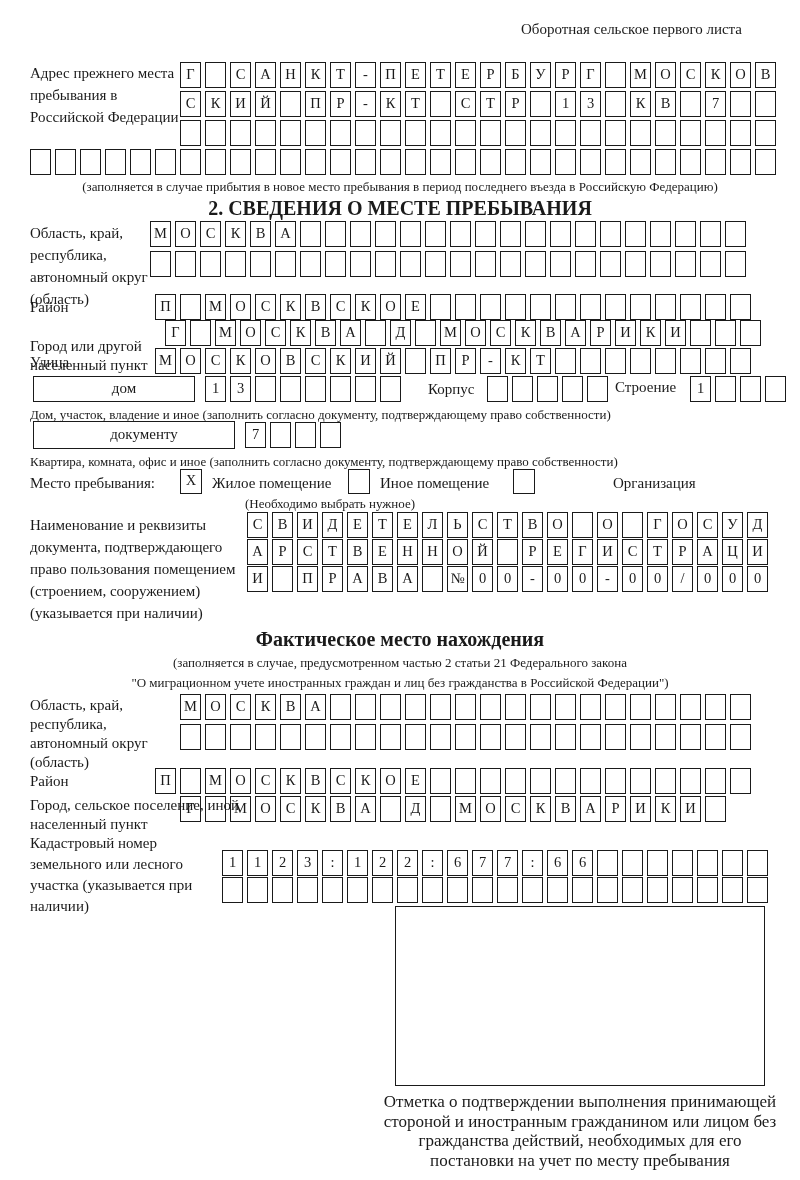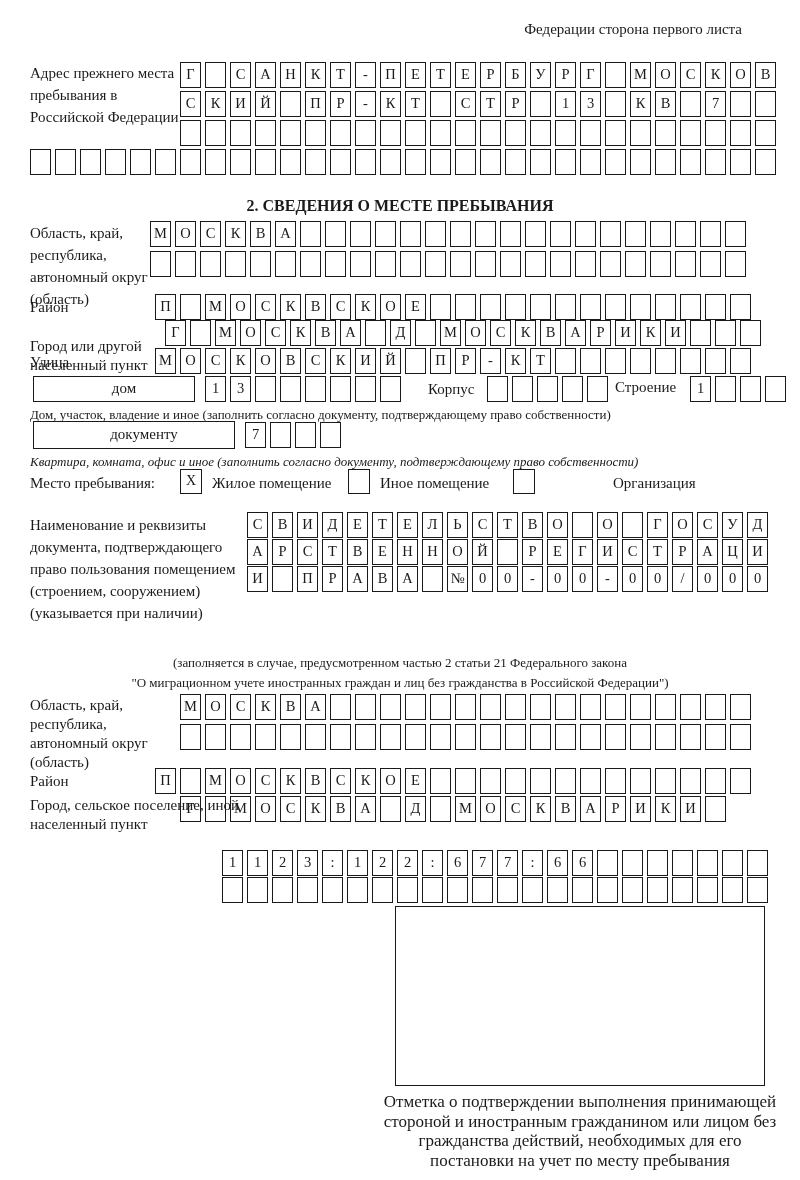--- a/index.html
+++ b/index.html
@@ -3,21 +3,21 @@
 <meta charset="utf-8">
 <style>
   html,body{margin:0;padding:0;background:#ffffff;}
   .page{
     position:relative;width:800px;height:1180px;background:#ffffff;
     font-family:"Liberation Serif", serif;color:#1a1a1a;overflow:hidden;
   }
   .abs{position:absolute;}
   .lbl{font-size:15px;line-height:22px;}
   .note{font-size:13px;line-height:18px;}
-  .ttl{font-size:16px;font-weight:bold;}
+  .ttl{font-size:20px;font-weight:bold;}
   .grid{position:absolute;white-space:nowrap;height:26px;}
   .cell{
     display:inline-block;box-sizing:border-box;vertical-align:top;
     width:21px;height:26px;margin-right:4px;border:1.8px solid #1a1a1a;
     text-align:center;font-size:14.5px;line-height:23px;font-family:"Liberation Serif",serif;
   }
   .bigbox{
     position:absolute;box-sizing:border-box;border:1.8px solid #1a1a1a;background:#fff;
     text-align:center;font-size:15px;padding-left:20px;
   }
@@ -25,27 +25,28 @@
     display:inline-block;box-sizing:border-box;width:22px;height:25px;
     border:1.8px solid #1a1a1a;text-align:center;font-size:14px;line-height:22px;vertical-align:middle;
   }
   .ctr{text-align:center;}
 </style>
 </head>
 <body>
 
 <div class="page">
 
-  <div class="abs lbl" style="top:18px;right:58px;">Федерации сторона первого листа</div>
+  <div class="abs lbl" style="top:18px;right:58px;">Оборотная сельское первого листа</div>
 
   <div class="abs lbl" style="top:62px;left:30px;width:150px;">Адрес прежнего места пребывания в Российской Федерации</div>
   <div class="grid" style="top:62px;left:180px;"><span class="cell">Г</span><span class="cell"></span><span class="cell">С</span><span class="cell">А</span><span class="cell">Н</span><span class="cell">К</span><span class="cell">Т</span><span class="cell">-</span><span class="cell">П</span><span class="cell">Е</span><span class="cell">Т</span><span class="cell">Е</span><span class="cell">Р</span><span class="cell">Б</span><span class="cell">У</span><span class="cell">Р</span><span class="cell">Г</span><span class="cell"></span><span class="cell">М</span><span class="cell">О</span><span class="cell">С</span><span class="cell">К</span><span class="cell">О</span><span class="cell">В</span></div>
   <div class="grid" style="top:91px;left:180px;"><span class="cell">С</span><span class="cell">К</span><span class="cell">И</span><span class="cell">Й</span><span class="cell"></span><span class="cell">П</span><span class="cell">Р</span><span class="cell">-</span><span class="cell">К</span><span class="cell">Т</span><span class="cell"></span><span class="cell">С</span><span class="cell">Т</span><span class="cell">Р</span><span class="cell"></span><span class="cell">1</span><span class="cell">3</span><span class="cell"></span><span class="cell">К</span><span class="cell">В</span><span class="cell"></span><span class="cell">7</span><span class="cell"></span><span class="cell"></span></div>
   <div class="grid" style="top:120px;left:180px;"><span class="cell"></span><span class="cell"></span><span class="cell"></span><span class="cell"></span><span class="cell"></span><span class="cell"></span><span class="cell"></span><span class="cell"></span><span class="cell"></span><span class="cell"></span><span class="cell"></span><span class="cell"></span><span class="cell"></span><span class="cell"></span><span class="cell"></span><span class="cell"></span><span class="cell"></span><span class="cell"></span><span class="cell"></span><span class="cell"></span><span class="cell"></span><span class="cell"></span><span class="cell"></span><span class="cell"></span></div>
   <div class="grid" style="top:149px;left:30px;"><span class="cell"></span><span class="cell"></span><span class="cell"></span><span class="cell"></span><span class="cell"></span><span class="cell"></span><span class="cell"></span><span class="cell"></span><span class="cell"></span><span class="cell"></span><span class="cell"></span><span class="cell"></span><span class="cell"></span><span class="cell"></span><span class="cell"></span><span class="cell"></span><span class="cell"></span><span class="cell"></span><span class="cell"></span><span class="cell"></span><span class="cell"></span><span class="cell"></span><span class="cell"></span><span class="cell"></span><span class="cell"></span><span class="cell"></span><span class="cell"></span><span class="cell"></span><span class="cell"></span><span class="cell"></span></div>
+  <div class="abs note ctr" style="top:178px;left:0;width:800px;">(заполняется в случае прибытия в новое место пребывания в период последнего въезда в Российскую Федерацию)</div>
 
   <div class="abs ttl ctr" style="top:197px;left:0;width:800px;">2. СВЕДЕНИЯ О МЕСТЕ ПРЕБЫВАНИЯ</div>
 
   <div class="abs lbl" style="top:222px;left:30px;width:122px;">Область, край, республика, автономный округ (область)</div>
   <div class="grid" style="top:221px;left:150px;"><span class="cell">М</span><span class="cell">О</span><span class="cell">С</span><span class="cell">К</span><span class="cell">В</span><span class="cell">А</span><span class="cell"></span><span class="cell"></span><span class="cell"></span><span class="cell"></span><span class="cell"></span><span class="cell"></span><span class="cell"></span><span class="cell"></span><span class="cell"></span><span class="cell"></span><span class="cell"></span><span class="cell"></span><span class="cell"></span><span class="cell"></span><span class="cell"></span><span class="cell"></span><span class="cell"></span><span class="cell"></span></div>
   <div class="grid" style="top:251px;left:150px;"><span class="cell"></span><span class="cell"></span><span class="cell"></span><span class="cell"></span><span class="cell"></span><span class="cell"></span><span class="cell"></span><span class="cell"></span><span class="cell"></span><span class="cell"></span><span class="cell"></span><span class="cell"></span><span class="cell"></span><span class="cell"></span><span class="cell"></span><span class="cell"></span><span class="cell"></span><span class="cell"></span><span class="cell"></span><span class="cell"></span><span class="cell"></span><span class="cell"></span><span class="cell"></span><span class="cell"></span></div>
 
   <div class="abs lbl" style="top:296px;left:30px;">Район</div>
   <div class="grid" style="top:294px;left:155px;"><span class="cell">П</span><span class="cell"></span><span class="cell">М</span><span class="cell">О</span><span class="cell">С</span><span class="cell">К</span><span class="cell">В</span><span class="cell">С</span><span class="cell">К</span><span class="cell">О</span><span class="cell">Е</span><span class="cell"></span><span class="cell"></span><span class="cell"></span><span class="cell"></span><span class="cell"></span><span class="cell"></span><span class="cell"></span><span class="cell"></span><span class="cell"></span><span class="cell"></span><span class="cell"></span><span class="cell"></span><span class="cell"></span></div>
 
@@ -58,47 +59,50 @@
   <div class="bigbox" style="top:376px;left:33px;width:162px;height:26px;line-height:23px;">дом</div>
   <div class="grid" style="top:376px;left:205px;"><span class="cell">1</span><span class="cell">3</span><span class="cell"></span><span class="cell"></span><span class="cell"></span><span class="cell"></span><span class="cell"></span><span class="cell"></span></div>
   <div class="abs lbl" style="top:378px;left:428px;">Корпус</div>
   <div class="grid" style="top:376px;left:487px;"><span class="cell"></span><span class="cell"></span><span class="cell"></span><span class="cell"></span><span class="cell"></span></div>
   <div class="abs lbl" style="top:376px;left:615px;">Строение</div>
   <div class="grid" style="top:376px;left:690px;"><span class="cell">1</span><span class="cell"></span><span class="cell"></span><span class="cell"></span></div>
   <div class="abs note" style="top:406px;left:30px;width:760px;">Дом, участок, владение и иное (заполнить согласно документу, подтверждающему право собственности)</div>
 
   <div class="bigbox" style="top:421px;left:33px;width:202px;height:28px;line-height:25px;">документу</div>
   <div class="grid" style="top:422px;left:245px;"><span class="cell">7</span><span class="cell"></span><span class="cell"></span><span class="cell"></span></div>
-  <div class="abs note" style="top:453px;left:30px;width:760px;font-style:italic;">Квартира, комната, офис и иное (заполнить согласно документу, подтверждающему право собственности)</div>
+  <div class="abs note" style="top:453px;left:30px;width:760px;">Квартира, комната, офис и иное (заполнить согласно документу, подтверждающему право собственности)</div>
 
   <div class="abs lbl" style="top:472px;left:30px;text-align:center;">Место пребывания:</div>
   <span class="abs chk" style="top:469px;left:180px;">X</span>
   <div class="abs lbl" style="top:472px;left:212px;">Жилое помещение</div>
   <span class="abs chk" style="top:469px;left:348px;"></span>
   <div class="abs lbl" style="top:472px;left:380px;">Иное помещение</div>
   <span class="abs chk" style="top:469px;left:513px;"></span>
   <div class="abs lbl" style="top:472px;left:565px;margin-left:48px;">Организация</div>
+  <div class="abs note ctr" style="top:495px;left:160px;width:340px;">(Необходимо выбрать нужное)</div>
 
   <div class="abs lbl" style="top:514px;left:30px;width:225px;">Наименование и реквизиты документа, подтверждающего право пользования помещением (строением, сооружением) (указывается при наличии)</div>
   <div class="grid" style="top:512px;left:247px;"><span class="cell">С</span><span class="cell">В</span><span class="cell">И</span><span class="cell">Д</span><span class="cell">Е</span><span class="cell">Т</span><span class="cell">Е</span><span class="cell">Л</span><span class="cell">Ь</span><span class="cell">С</span><span class="cell">Т</span><span class="cell">В</span><span class="cell">О</span><span class="cell"></span><span class="cell">О</span><span class="cell"></span><span class="cell">Г</span><span class="cell">О</span><span class="cell">С</span><span class="cell">У</span><span class="cell">Д</span></div>
   <div class="grid" style="top:539px;left:247px;"><span class="cell">А</span><span class="cell">Р</span><span class="cell">С</span><span class="cell">Т</span><span class="cell">В</span><span class="cell">Е</span><span class="cell">Н</span><span class="cell">Н</span><span class="cell">О</span><span class="cell">Й</span><span class="cell"></span><span class="cell">Р</span><span class="cell">Е</span><span class="cell">Г</span><span class="cell">И</span><span class="cell">С</span><span class="cell">Т</span><span class="cell">Р</span><span class="cell">А</span><span class="cell">Ц</span><span class="cell">И</span></div>
   <div class="grid" style="top:566px;left:247px;"><span class="cell">И</span><span class="cell"></span><span class="cell">П</span><span class="cell">Р</span><span class="cell">А</span><span class="cell">В</span><span class="cell">А</span><span class="cell"></span><span class="cell">№</span><span class="cell">0</span><span class="cell">0</span><span class="cell">-</span><span class="cell">0</span><span class="cell">0</span><span class="cell">-</span><span class="cell">0</span><span class="cell">0</span><span class="cell">/</span><span class="cell">0</span><span class="cell">0</span><span class="cell">0</span></div>
 
+  <div class="abs ttl ctr" style="top:628px;left:0;width:800px;">Фактическое место нахождения</div>
   <div class="abs note ctr" style="top:654px;left:0;width:800px;">(заполняется в случае, предусмотренном частью 2 статьи 21 Федерального закона</div>
   <div class="abs note ctr" style="top:674px;left:0;width:800px;">"О миграционном учете иностранных граждан и лиц без гражданства в Российской Федерации")</div>
 
   <div class="abs lbl" style="top:696px;left:30px;width:150px;line-height:19px;">Область, край, республика, автономный округ (область)</div>
   <div class="grid" style="top:694px;left:180px;"><span class="cell">М</span><span class="cell">О</span><span class="cell">С</span><span class="cell">К</span><span class="cell">В</span><span class="cell">А</span><span class="cell"></span><span class="cell"></span><span class="cell"></span><span class="cell"></span><span class="cell"></span><span class="cell"></span><span class="cell"></span><span class="cell"></span><span class="cell"></span><span class="cell"></span><span class="cell"></span><span class="cell"></span><span class="cell"></span><span class="cell"></span><span class="cell"></span><span class="cell"></span><span class="cell"></span></div>
   <div class="grid" style="top:724px;left:180px;"><span class="cell"></span><span class="cell"></span><span class="cell"></span><span class="cell"></span><span class="cell"></span><span class="cell"></span><span class="cell"></span><span class="cell"></span><span class="cell"></span><span class="cell"></span><span class="cell"></span><span class="cell"></span><span class="cell"></span><span class="cell"></span><span class="cell"></span><span class="cell"></span><span class="cell"></span><span class="cell"></span><span class="cell"></span><span class="cell"></span><span class="cell"></span><span class="cell"></span><span class="cell"></span></div>
 
   <div class="abs lbl" style="top:770px;left:30px;">Район</div>
   <div class="grid" style="top:768px;left:155px;"><span class="cell">П</span><span class="cell"></span><span class="cell">М</span><span class="cell">О</span><span class="cell">С</span><span class="cell">К</span><span class="cell">В</span><span class="cell">С</span><span class="cell">К</span><span class="cell">О</span><span class="cell">Е</span><span class="cell"></span><span class="cell"></span><span class="cell"></span><span class="cell"></span><span class="cell"></span><span class="cell"></span><span class="cell"></span><span class="cell"></span><span class="cell"></span><span class="cell"></span><span class="cell"></span><span class="cell"></span><span class="cell"></span></div>
 
   <div class="abs lbl" style="top:796px;left:30px;width:215px;line-height:19px;">Город, сельское поселение, иной населенный пункт</div>
   <div class="grid" style="top:796px;left:180px;"><span class="cell">Г</span><span class="cell"></span><span class="cell">М</span><span class="cell">О</span><span class="cell">С</span><span class="cell">К</span><span class="cell">В</span><span class="cell">А</span><span class="cell"></span><span class="cell">Д</span><span class="cell"></span><span class="cell">М</span><span class="cell">О</span><span class="cell">С</span><span class="cell">К</span><span class="cell">В</span><span class="cell">А</span><span class="cell">Р</span><span class="cell">И</span><span class="cell">К</span><span class="cell">И</span><span class="cell"></span></div>
 
+  <div class="abs lbl" style="top:833px;left:30px;width:190px;line-height:21px;">Кадастровый номер земельного или лесного участка (указывается при наличии)</div>
   <div class="grid" style="top:850px;left:222px;"><span class="cell">1</span><span class="cell">1</span><span class="cell">2</span><span class="cell">3</span><span class="cell">:</span><span class="cell">1</span><span class="cell">2</span><span class="cell">2</span><span class="cell">:</span><span class="cell">6</span><span class="cell">7</span><span class="cell">7</span><span class="cell">:</span><span class="cell">6</span><span class="cell">6</span><span class="cell"></span><span class="cell"></span><span class="cell"></span><span class="cell"></span><span class="cell"></span><span class="cell"></span><span class="cell"></span></div>
   <div class="grid" style="top:877px;left:222px;"><span class="cell"></span><span class="cell"></span><span class="cell"></span><span class="cell"></span><span class="cell"></span><span class="cell"></span><span class="cell"></span><span class="cell"></span><span class="cell"></span><span class="cell"></span><span class="cell"></span><span class="cell"></span><span class="cell"></span><span class="cell"></span><span class="cell"></span><span class="cell"></span><span class="cell"></span><span class="cell"></span><span class="cell"></span><span class="cell"></span><span class="cell"></span><span class="cell"></span></div>
 
   <div class="bigbox" style="top:906px;left:395px;width:370px;height:180px;"></div>
   <div class="abs ctr" style="top:1092px;left:375px;width:410px;font-size:17px;line-height:19.5px;">Отметка о подтверждении выполнения принимающей стороной и иностранным гражданином или лицом без гражданства действий, необходимых для его постановки на учет по месту пребывания</div>
 
 </div>
 
 </body></html>

